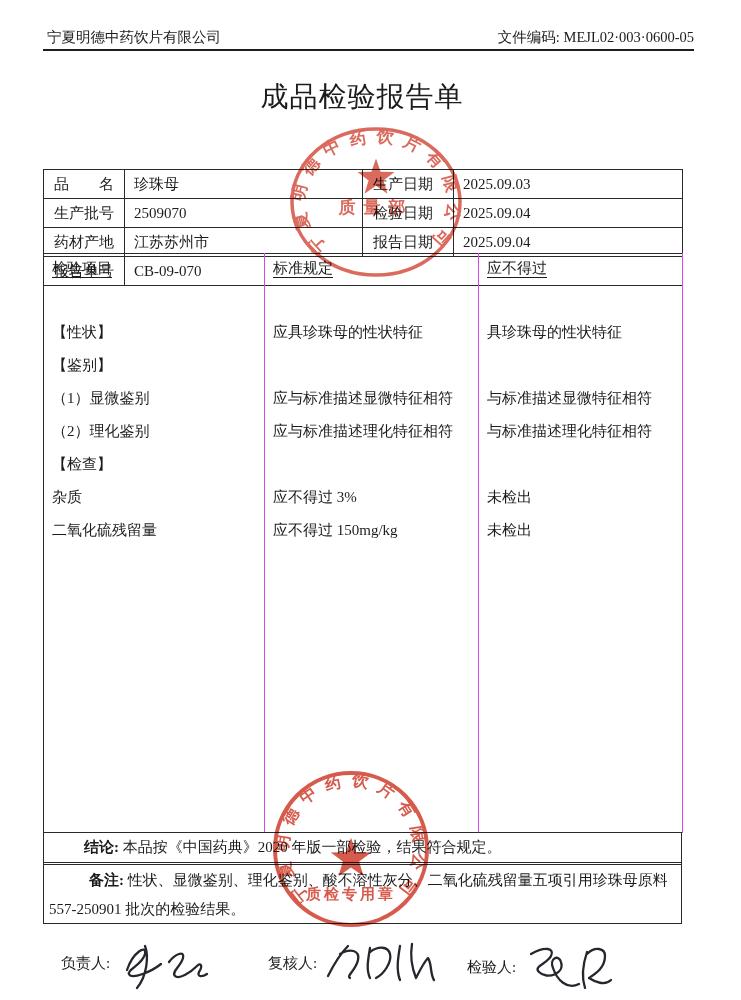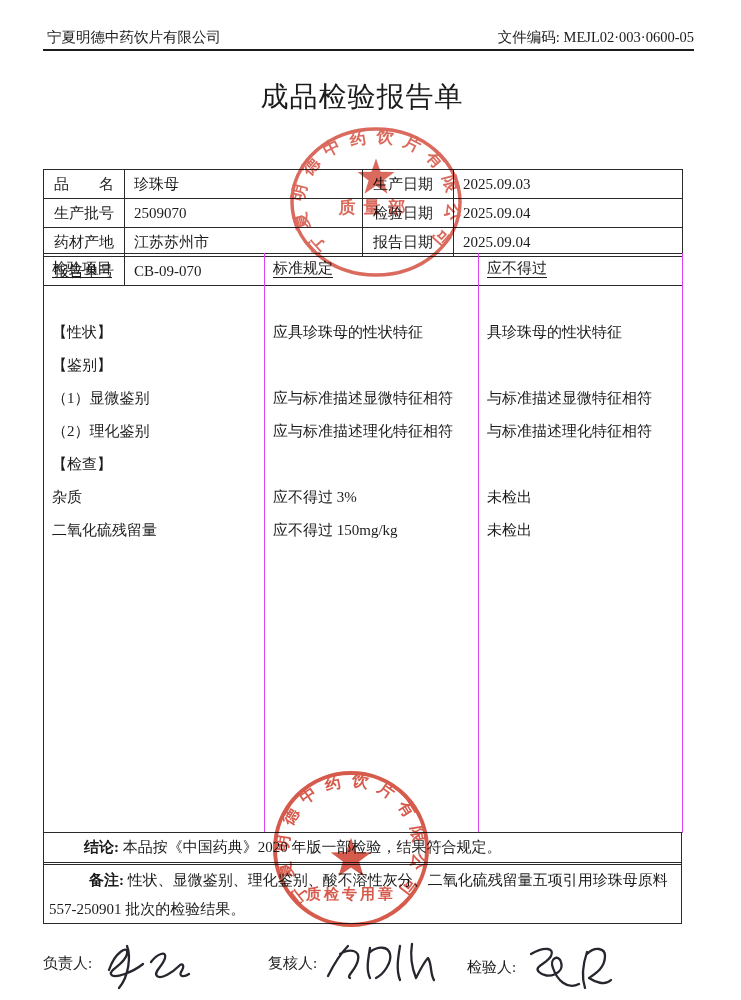--- a/index.html
+++ b/index.html
@@ -54,21 +54,21 @@
   .remark {
     position: absolute; top: 862px; left: 43px; width: 639px; height: 62px;
     border: 1px solid #2a2a2a; font-size: 15px;
   }
   .remark p { margin: 0; padding: 3px 10px 0 5px; text-indent: 40px; line-height: 29px; }
   .bold { font-weight: bold; }
   
   .signatures { position: absolute; top: 940px; left: 43px; width: 680px; height: 60px; }
   .sig-group { position: absolute; font-size: 15px; }
   .sig-group .sig-svg { position: absolute; left: 52px; top: -16px; }
-  .sig-1 { left: 0; top: 14px; }
+  .sig-1 { left: 18px; top: 14px; }
   .sig-2 { left: 225px; top: 14px; }
   .sig-3 { left: 424px; top: 10px; margin-top: 8px; }
   .sig-path { fill: none; stroke: #26262e; stroke-width: 2.3; stroke-linecap: round; stroke-linejoin: round; }
   
   .stamp { position: absolute; mix-blend-mode: multiply; pointer-events: none; }
   .stamp-top { left: 276px; top: 112px; opacity: 0.78; }
   .stamp-bottom { left: 251px; top: 749px; opacity: 0.86; }
   .stamp text { font-family: "Liberation Sans", "DejaVu Sans", sans-serif; font-weight: bold; }
 </style>
 </head>

